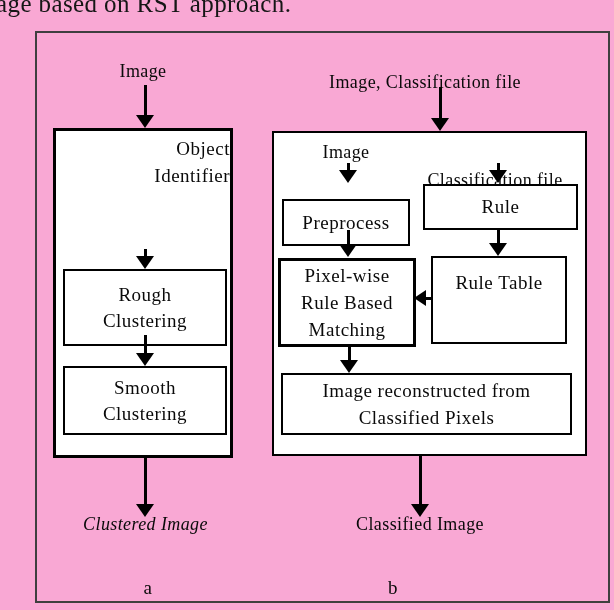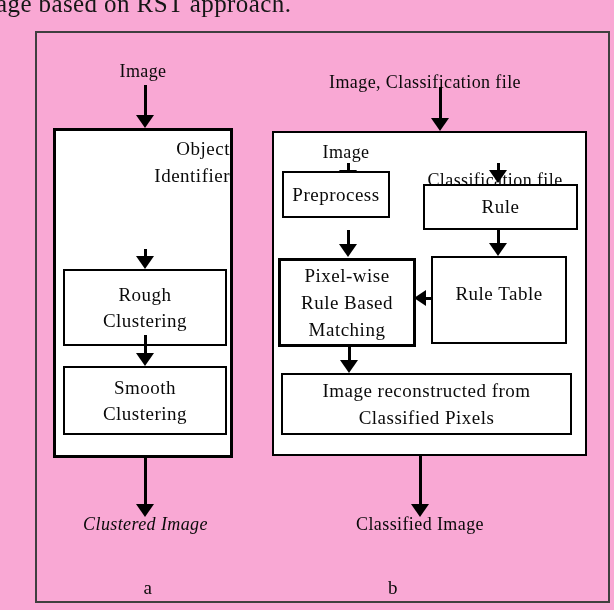--- a/index.html
+++ b/index.html
@@ -155,39 +155,39 @@
   <div class="arr-v" style="left:339px; top:163px; height:20px;">
     <div class="stem"></div>
     <div class="head"></div>
   </div>
 
   <div class="arr-v" style="left:489px; top:163px; height:20px;">
     <div class="stem"></div>
     <div class="head"></div>
   </div>
 
-  <div class="box" style="left:282px; top:171px; width:108px; height:47px;">Preprocess</div>
+  <div class="box" style="left:282px; top:199px; width:128px; height:47px;">Preprocess</div>
 
   <div class="box" style="left:423px; top:184px; width:155px; height:46px;">Rule</div>
 
   <div class="arr-v" style="left:339px; top:230px; height:27px;">
     <div class="stem"></div>
     <div class="head"></div>
   </div>
 
   <div class="arr-v" style="left:489px; top:230px; height:26px;">
     <div class="stem"></div>
     <div class="head"></div>
   </div>
 
   <div class="box thick" style="left:278px; top:258px; width:138px; height:89px; line-height:27px;">Pixel-wise
 Rule Based
 Matching</div>
 
-  <div class="box top-align" style="left:431px; top:256px; width:136px; height:88px; padding-top:23px;">Rule Table</div>
+  <div class="box top-align" style="left:431px; top:256px; width:136px; height:88px; padding-top:12px;">Rule Table</div>
 
   <div class="arr-h" style="left:414px; top:289px; width:17px;">
     <div class="stem"></div>
     <div class="head"></div>
   </div>
 
   <div class="arr-v" style="left:340px; top:347px; height:26px;">
     <div class="stem"></div>
     <div class="head"></div>
   </div>

